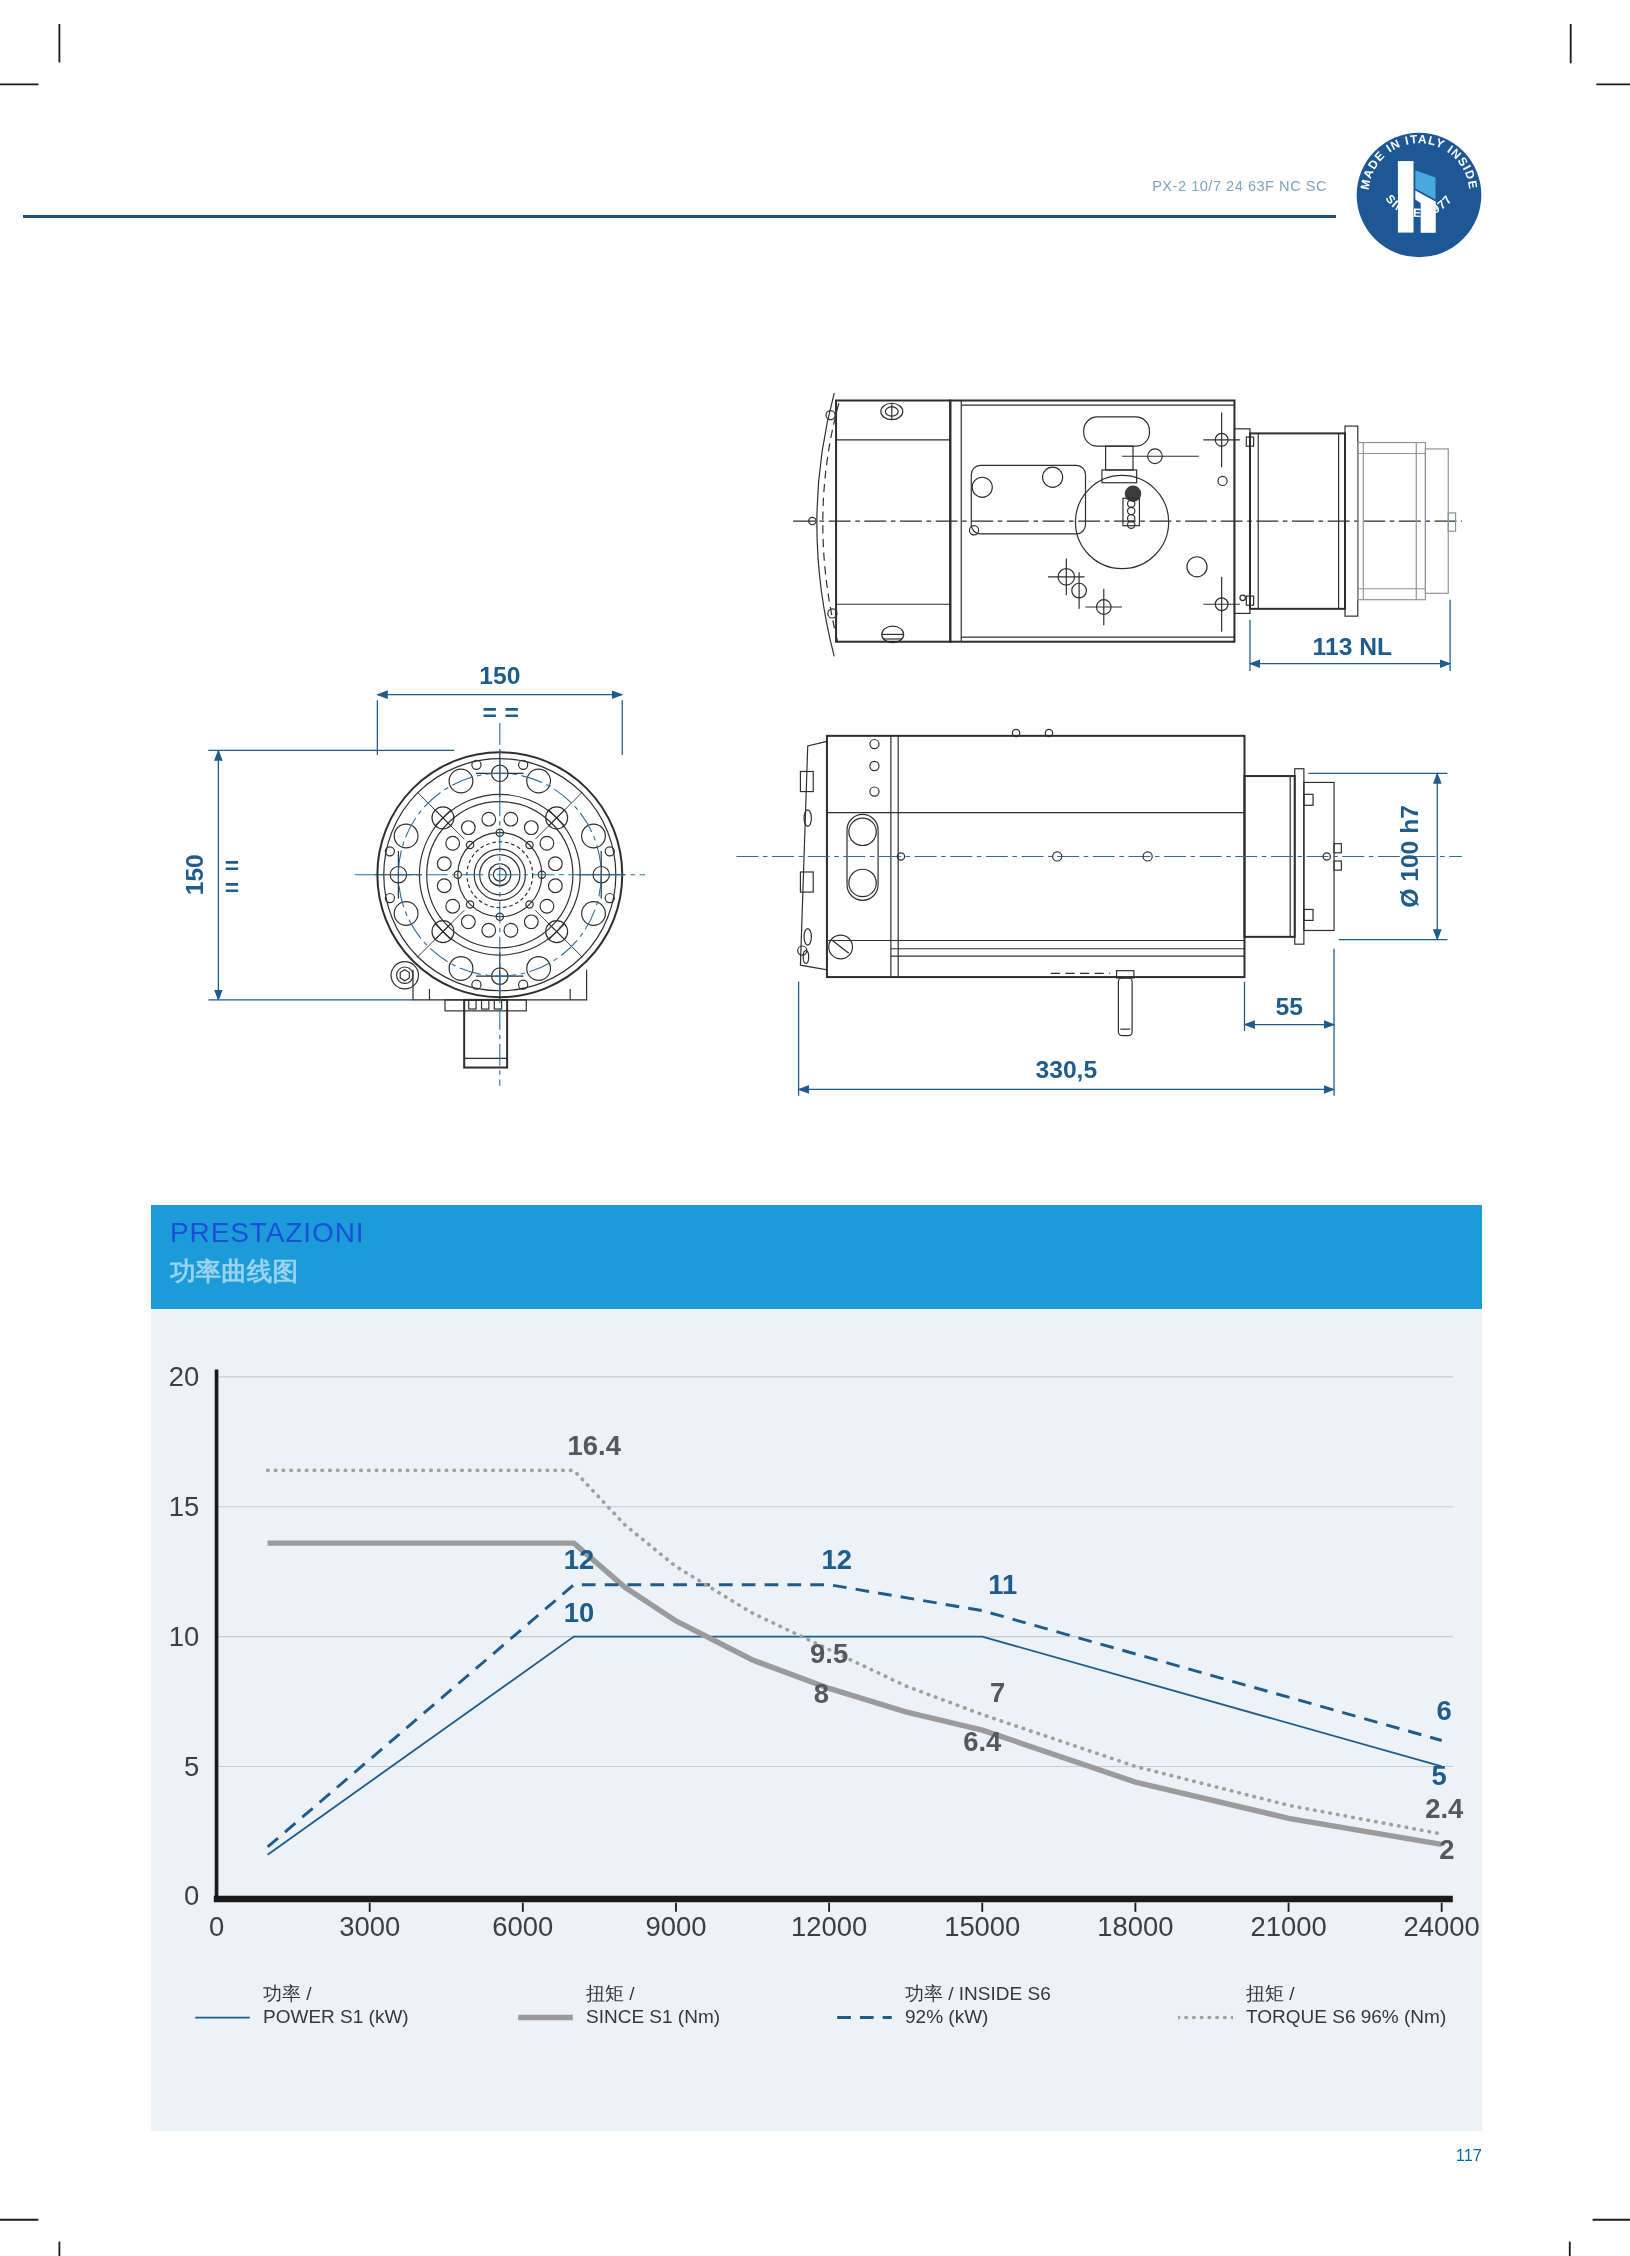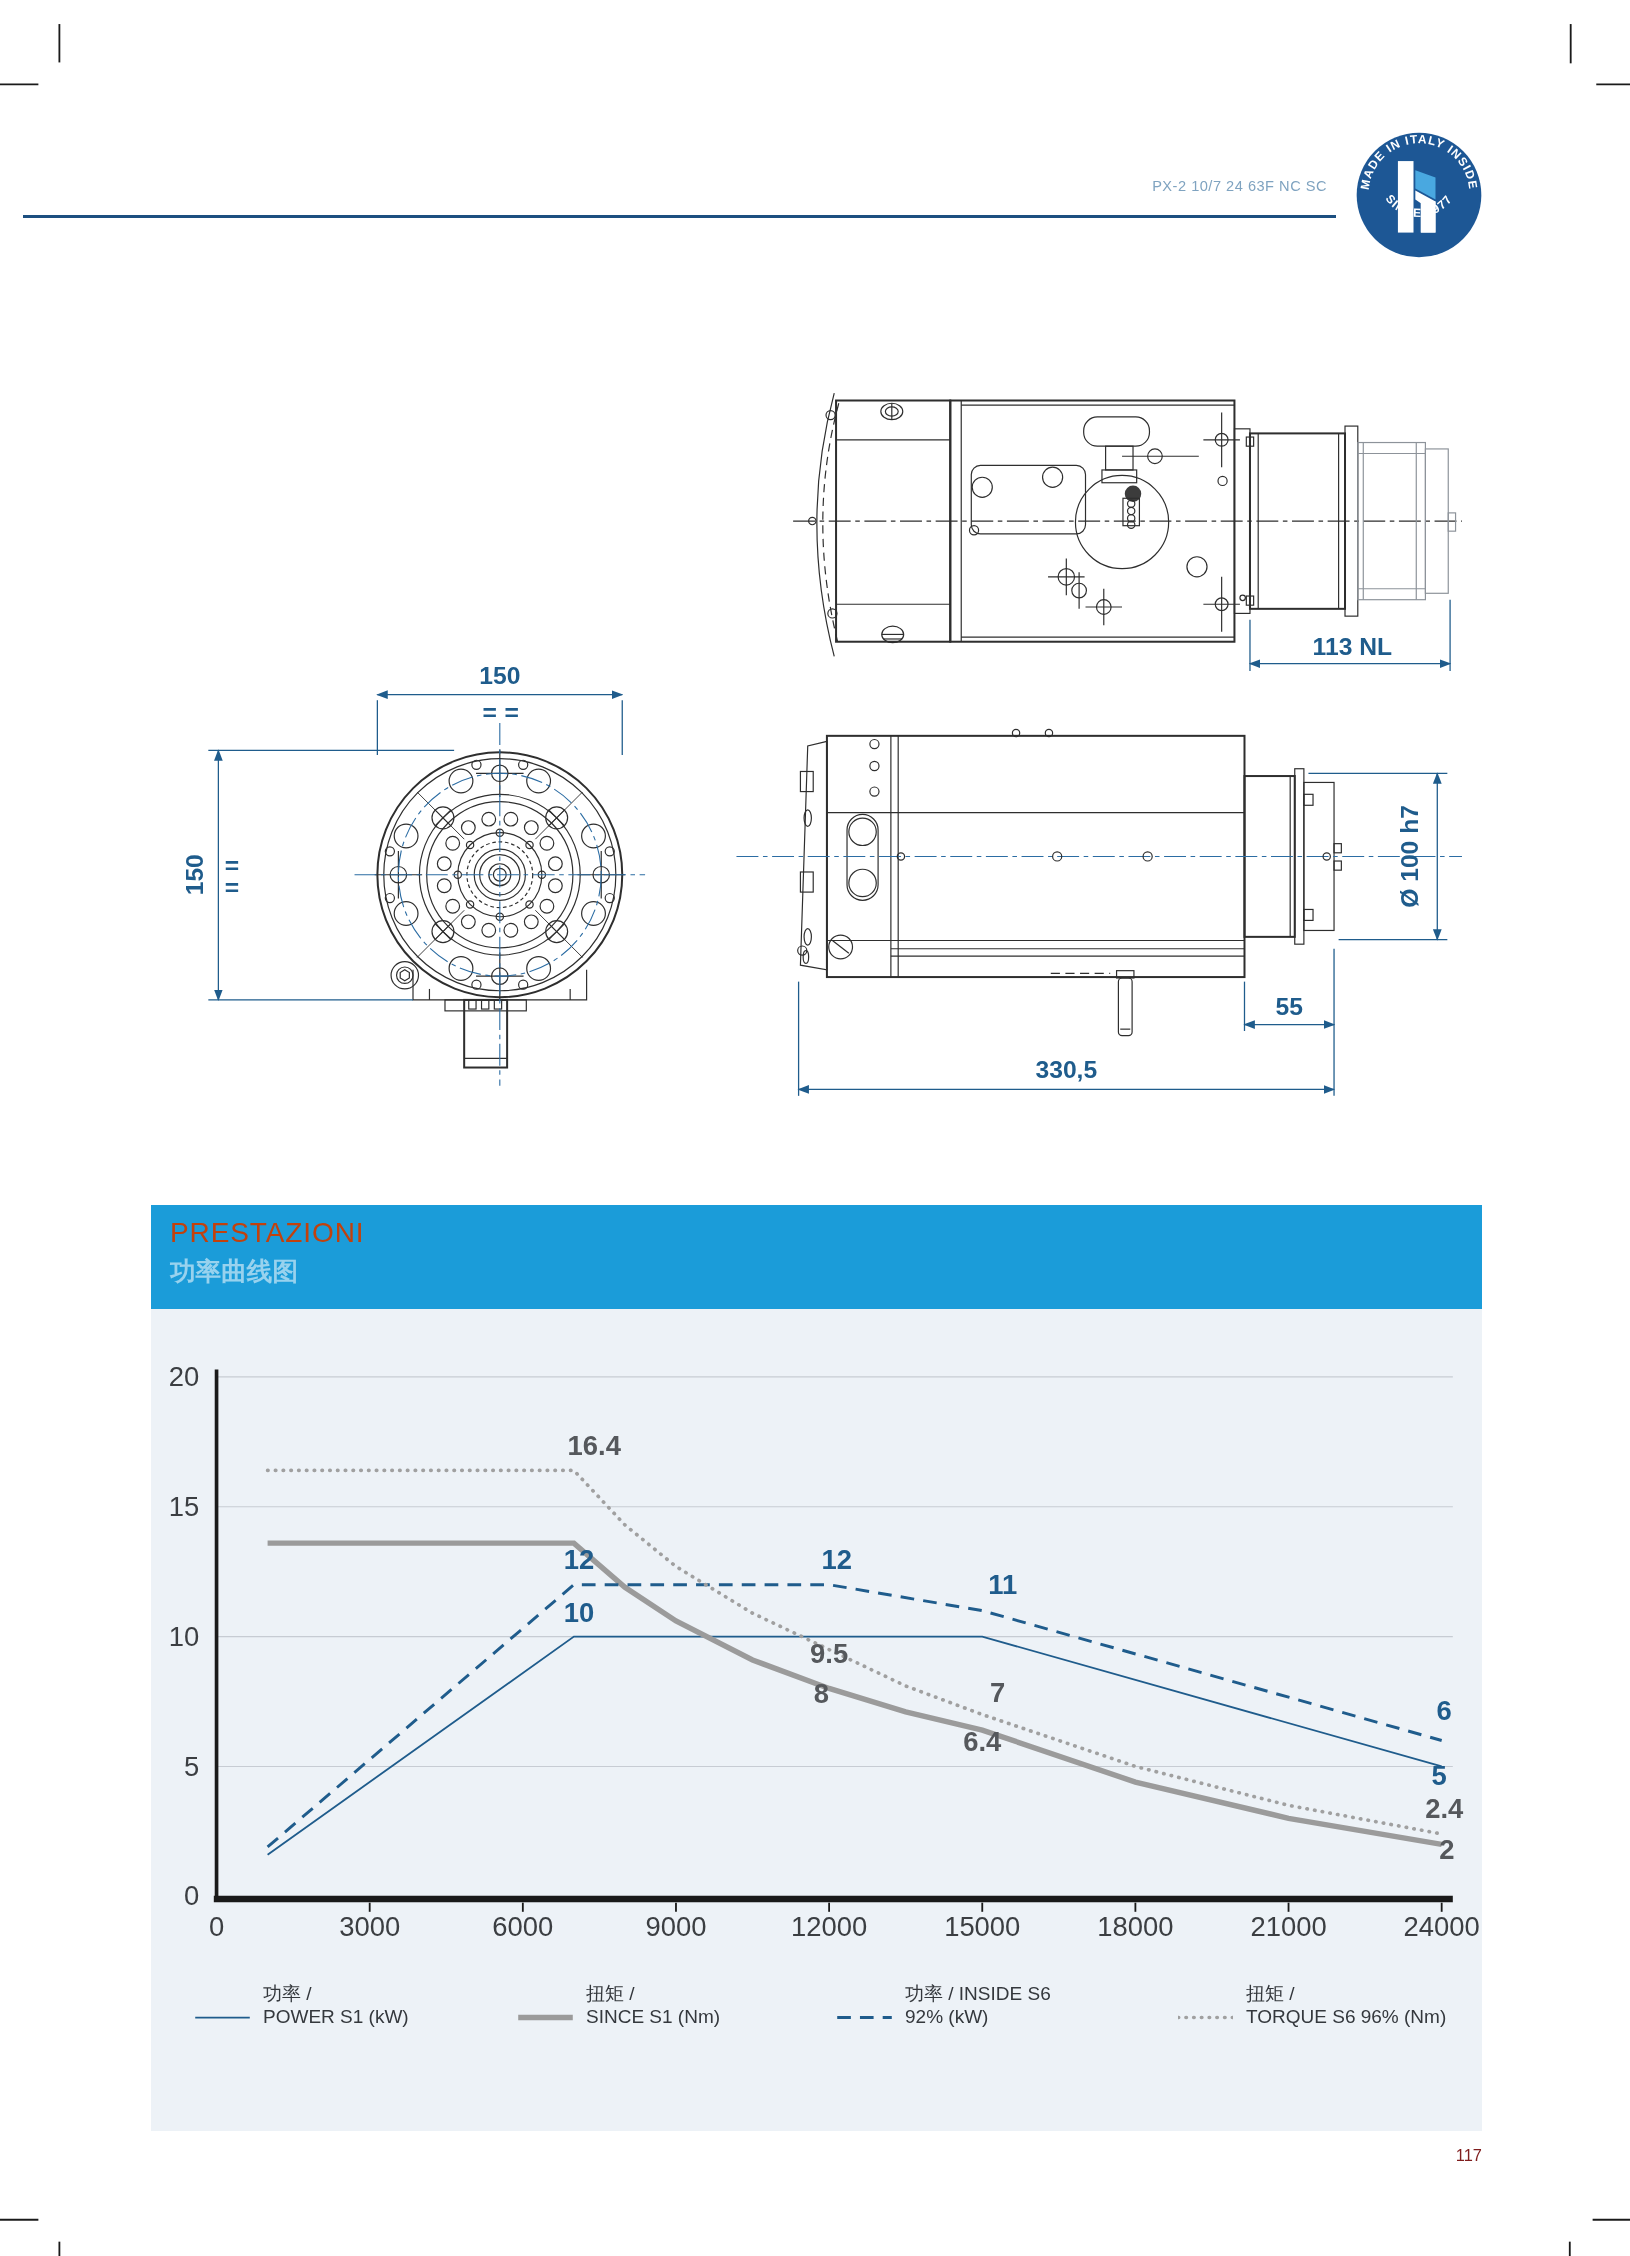--- a/index.html
+++ b/index.html
@@ -6,21 +6,21 @@
   #page{position:relative;width:1631px;height:2257px;background:#fff;overflow:hidden;
         font-family:"Liberation Sans",sans-serif;margin-top:24px;}
   
   #model-title{position:absolute;top:154px;left:0;width:1327px;text-align:right;
 0        font-size:25.6px;letter-spacing:0.5px;color:#7fa3c0;z-index:2;}
   #header-rule{position:absolute;top:191px;left:23px;width:1313px;height:2.7px;background:#1c4f80;z-index:2;}
   #logo{position:absolute;top:105px;left:1353px;z-index:3;}
   
   #chart-band{position:absolute;left:151px;top:1181px;width:1331px;height:104px;background:#1b9cd9;z-index:0;}
   #chart-panel{position:absolute;left:151px;top:1285px;width:1331px;height:822px;background:#edf2f7;z-index:0;}
-  #band-title{position:absolute;left:170px;top:1193px;font-size:28px;color:#c2410c;letter-spacing:0.9px;z-index:2;}
+  #band-title{position:absolute;left:170px;top:1193px;font-size:28px;color:#1d4ed8;letter-spacing:0.9px;z-index:2;}
   #band-subtitle{position:absolute;left:170px;top:1230px;font-size:25.6px;color:rgba(255,255,255,.55);z-index:2;font-weight:bold;}
   
   #art{position:absolute;left:0;top:0;z-index:1;pointer-events:none;}
   .cad{stroke:#2e2e2e;fill:none;stroke-width:1.3px;}
   .cadT{stroke-width:2.2px;}
   .cadL{stroke:#8d939a;}
   .cadF{fill:#3c3c3c;stroke:none;}
   .cl{stroke-dasharray:24 5 5 5;}
   .dim{stroke:#1f5c8c;fill:none;stroke-width:1.4px;}
   .dimcl{stroke:#2b6ca3;fill:none;stroke-width:1.2px;stroke-dasharray:24 5 5 5;}
@@ -34,21 +34,21 @@
   .s-solid-thin{stroke:#1f5c8c;stroke-width:2px;fill:none;}
   .s-solid-thick{stroke:#9b9b9b;stroke-width:6px;fill:none;}
   .s-dashed{stroke:#1f5c8c;stroke-width:3.2px;fill:none;stroke-dasharray:15 10;}
   .s-dotted{stroke:#a0a0a0;stroke-width:4px;fill:none;stroke-dasharray:.5 8;stroke-linecap:round;}
   
   #legend{position:absolute;left:151px;top:1954px;width:1331px;height:82px;z-index:2;padding-left:27px;}
   .leg-entry{position:absolute;top:0;height:82px;}
   .leg-swatch{position:absolute;top:35px;left:0;width:55px;height:9.1px;}
   .leg-text{position:absolute;left:68px;top:3.7px;font-size:19px;color:#34383d;line-height:1.25;white-space:nowrap;}
   #page-number{position:absolute;left:1345px;top:2122px;width:137px;text-align:right;
-        font-size:16.4px;color:#7f1d1d;z-index:2;}
+        font-size:16.4px;color:#0369a1;z-index:2;}
 </style>
 </head>
 <body>
 
 <div id="page">
 
   <div id="model-title">PX-2 10/7 24 63F NC SC</div>
   <div id="header-rule"></div>
 
   <svg id="logo" width="132" height="132" viewBox="1481 115 144 144">

